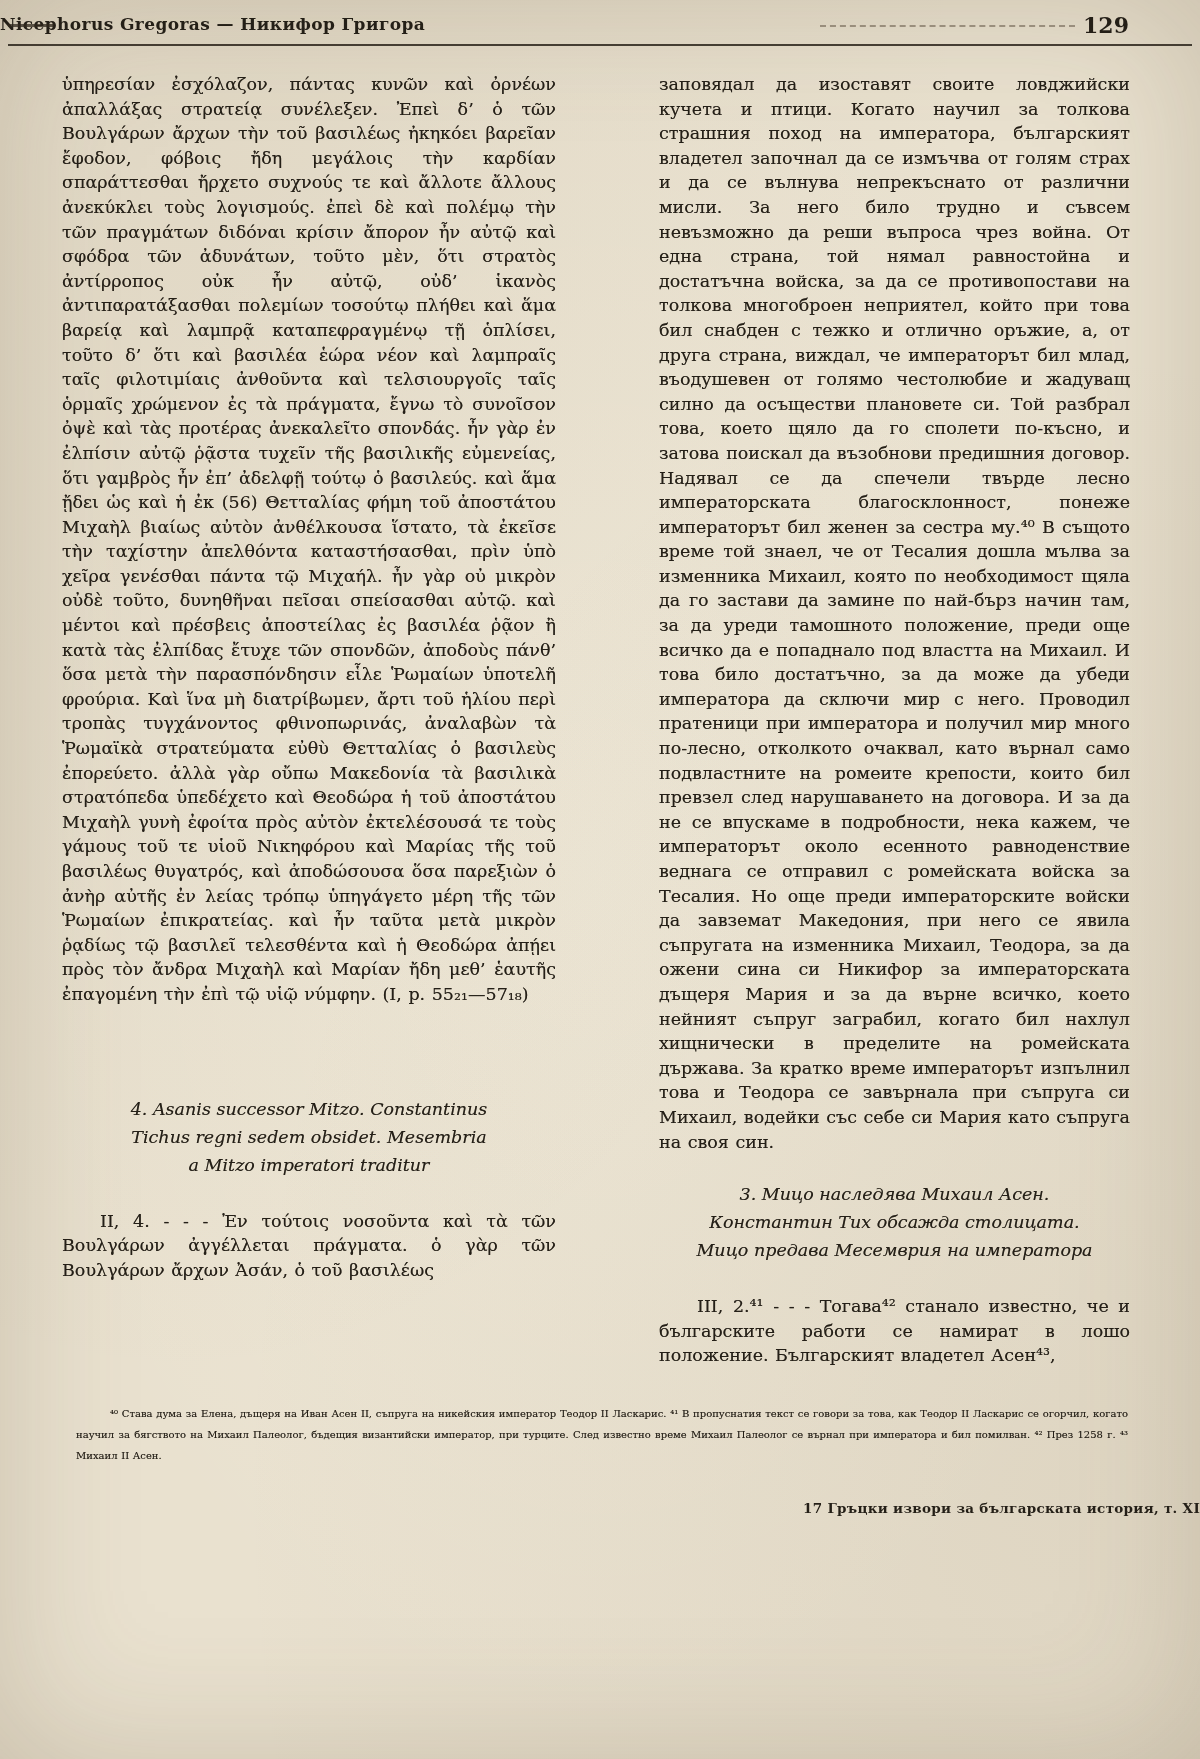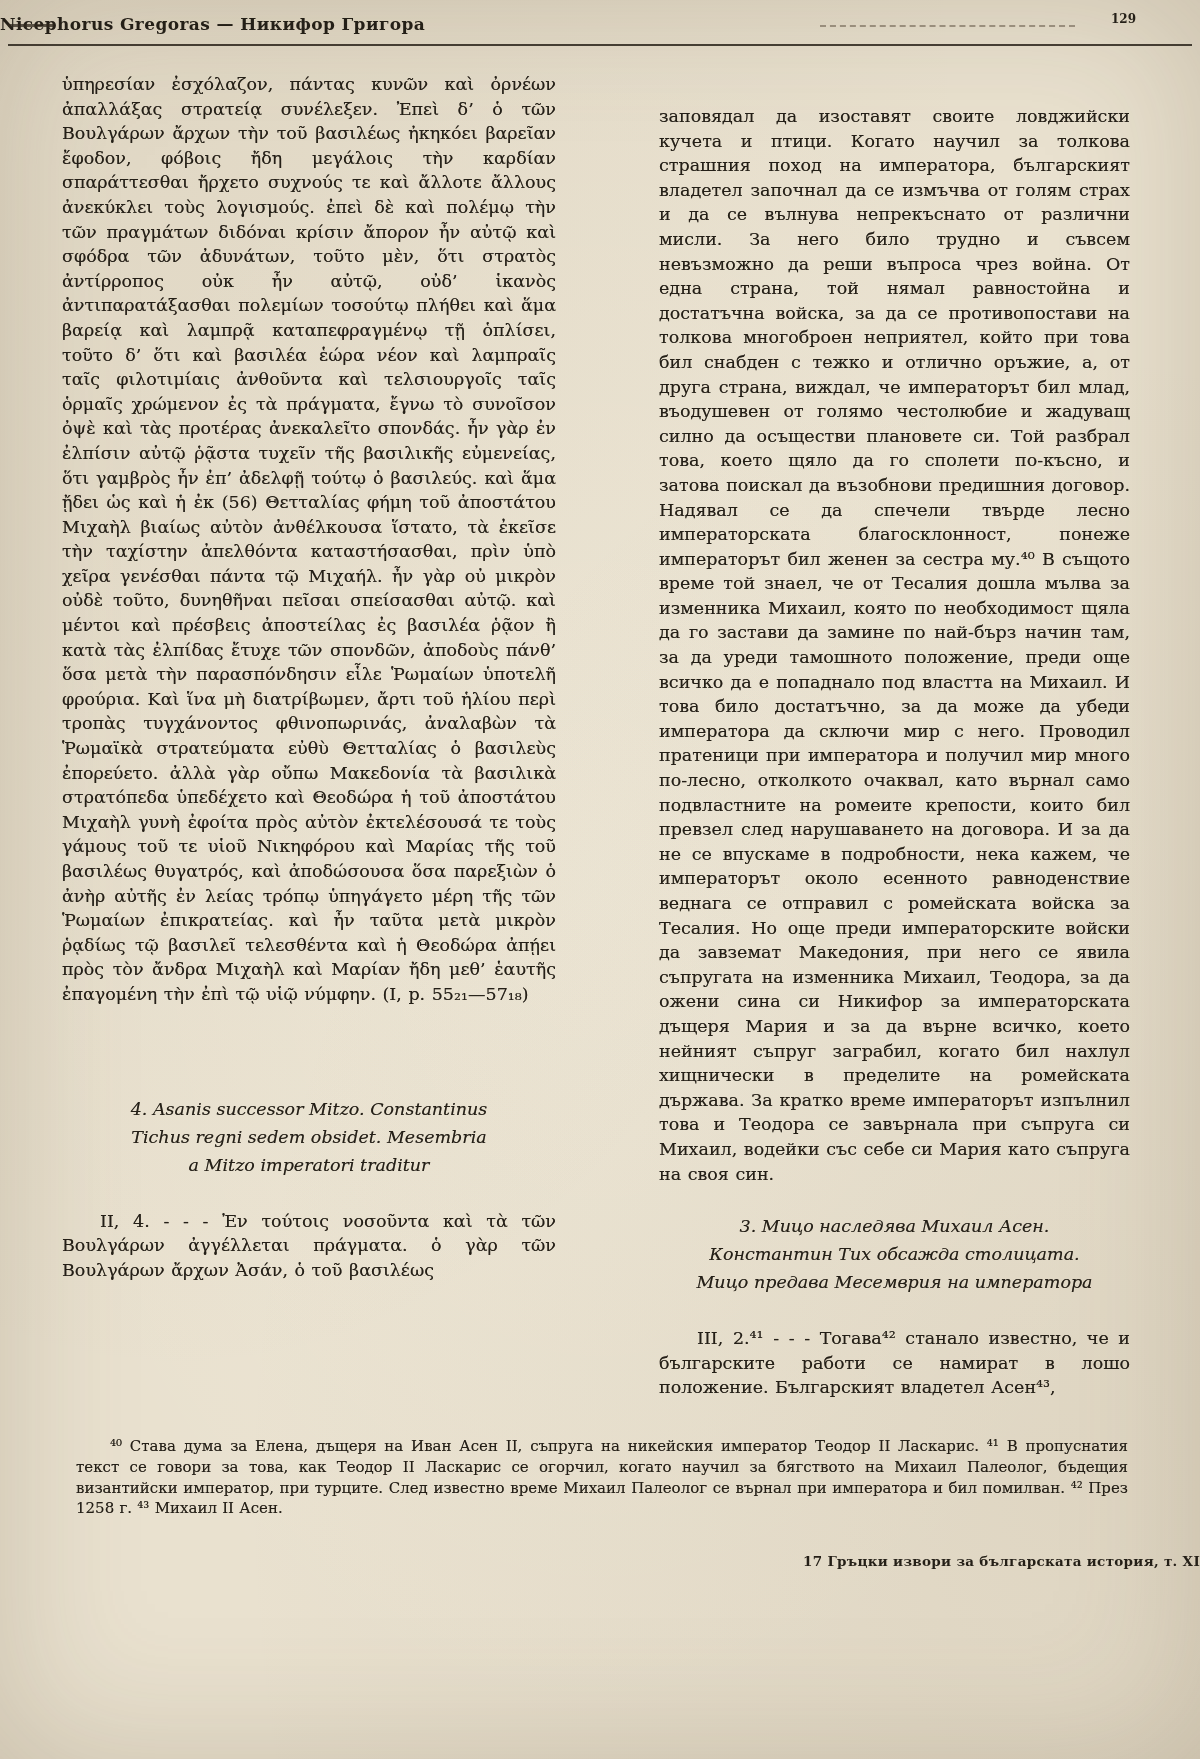--- a/index.html
+++ b/index.html
@@ -31,23 +31,23 @@
   .header-title {
     display: block;
     text-align: left;
     font-weight: bold;
     font-size: 17px;
     letter-spacing: 0.4px;
   }
   .page-number {
     position: absolute;
     top: 12px;
-    right: 64px;
+    right: 71px;
     font-weight: bold;
-    font-size: 12px;
+    font-size: 22px;
   }
   .header-dash-left {
     position: absolute;
     left: 8px;
     top: 24px;
     width: 46px;
     border-top: 3px solid rgba(48,40,30,0.75);
   }
   .header-dotted-line {
     position: absolute;
@@ -66,21 +66,20 @@
     padding: 26px 70px 0 62px;
     gap: 41px;
   }
   .col-left {
     width: 494px;
     margin-right: 62px;
     flex: none;
   }
   .col-right {
     flex: 1;
-    margin-top: 32px;
   }
   .body-text {
     margin: 0;
     font-size: 17.5px;
     line-height: 24.6px;
     text-align: justify;
     word-spacing: 1px;
     text-shadow: 0 0 0.4px rgba(32,26,18,0.55);
   }
   .para-indent {
@@ -93,21 +92,21 @@
     line-height: 28px;
     text-align: center;
     white-space: pre-line;
     text-shadow: 0 0 0.4px rgba(32,26,18,0.5);
   }
   .heading-left  { margin: 88px 0 30px; }
   .heading-right { margin: 26px 0 30px; }
   
   .footnotes {
     margin: 36px 72px 13px 76px;
-    font-size: 15px;
+    font-size: 10px;
     line-height: 20.8px;
     text-align: justify;
     text-indent: 34px;
     word-spacing: 0.5px;
     text-shadow: 0 0 0.3px rgba(32,26,18,0.5);
   }
   
   .footer {
     margin: 34px 0 0 62px;
     font-size: 13.5px;

